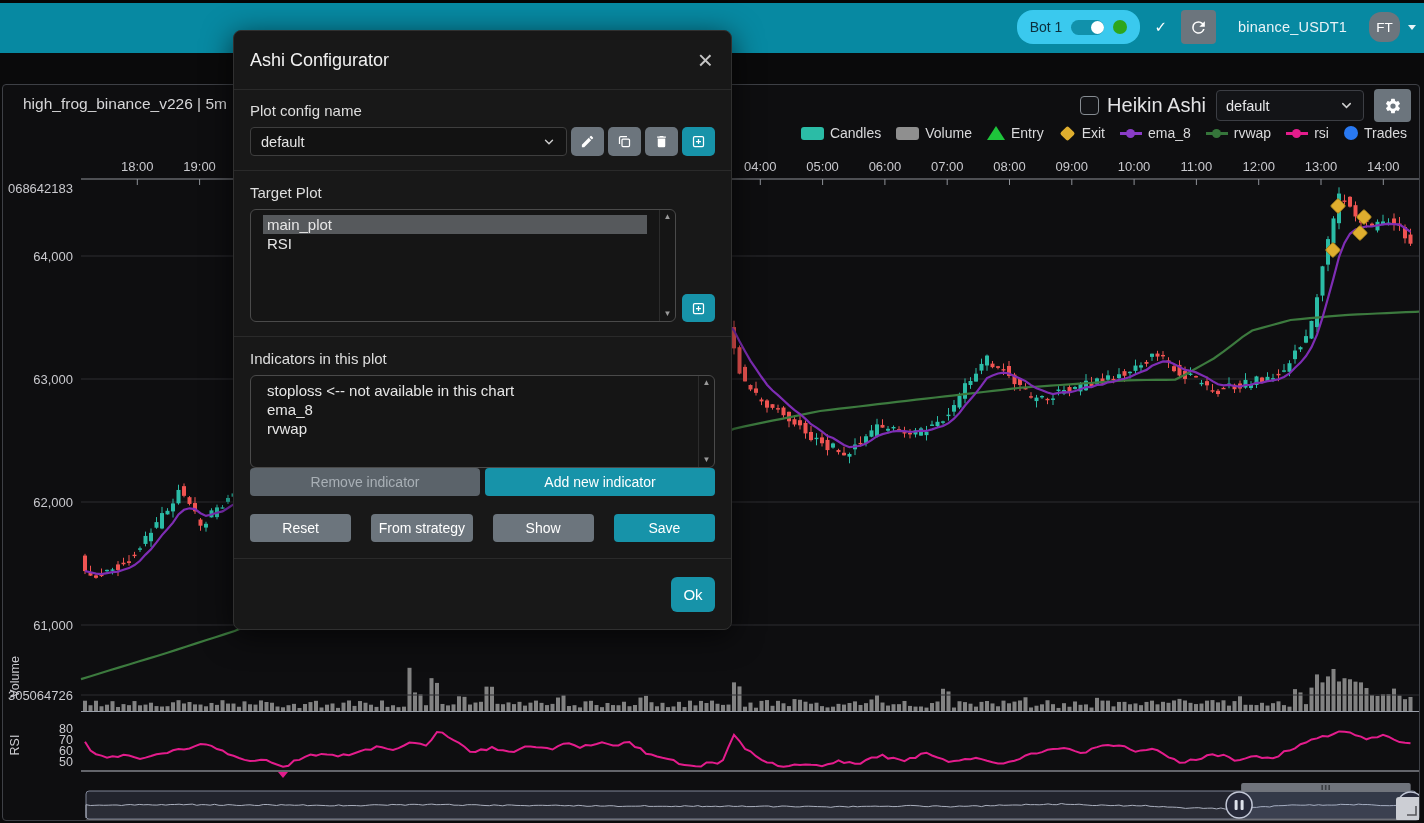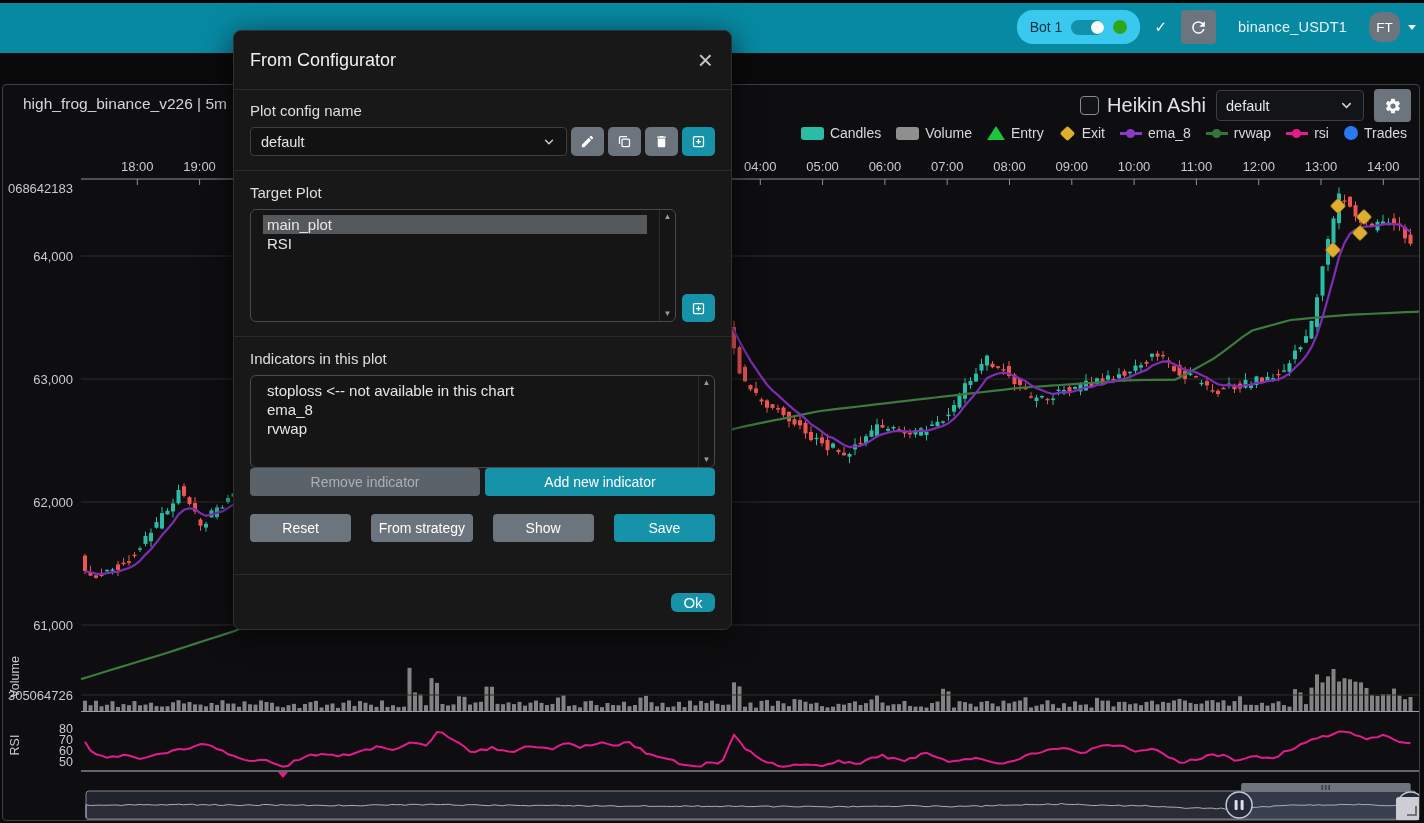--- a/index.html
+++ b/index.html
@@ -72,21 +72,21 @@
   .ind-list{height:93px;}
   .btn{border:none;border-radius:4px;height:28px;font-size:14px;color:#fff;cursor:pointer;font-family:inherit;}
   .btn.gray{background:#6c757d;}
   .btn.teal{background:#1793a9;}
   .btn.disabled{background:#5b636a;color:#a9b0b6;cursor:default;}
   .btn-row{display:flex;gap:5px;}
   .btn-row .btn{flex:1;}
   .btn-row2{display:flex;gap:20px;margin-top:18px;align-items:flex-end;}
   .btn-row2 .btn{flex:1;}
   .modal-footer{margin-top:auto;border-top:1px solid #2a2a2a;padding:18px 16px 17px 16px;display:flex;justify-content:flex-end;}
-  .ok-btn{width:44px;height:19px;background:#1793a9;color:#fff;font-size:15px;border:none;border-radius:6px;cursor:pointer;font-family:inherit;}
+  .ok-btn{width:44px;height:35px;background:#1793a9;color:#fff;font-size:15px;border:none;border-radius:6px;cursor:pointer;font-family:inherit;}
 
   svg text{font-family:"Liberation Sans","DejaVu Sans",sans-serif;}
 </style>
 </head>
 <body>
 
 <div class="app">
 
   <header class="navbar">
     <div class="nav-right">
@@ -1008,21 +1008,21 @@
           <g>
             <rect x="1393" y="712" width="26" height="24" rx="3" fill="#ccced4"></rect>
             <path d="M1406 730 h9 v-9" transform="translate(-2,0)" fill="none" stroke="#55565a" stroke-width="1.6"></path>
           </g>
         </g>
       </svg>
   </section>
 
   <div class="modal">
     <div class="modal-header">
-      <span class="modal-title">From Configurator</span>
+      <span class="modal-title">Ashi Configurator</span>
       <button class="modal-close">×</button>
     </div>
     <div class="modal-body">
       <div class="field-label">Plot config name</div>
       <div class="config-row">
         <div class="mselect">
           <span>default</span>
           <svg width="14" height="14" viewBox="0 0 24 24">
               <path d="M6 9l6 6 6-6" fill="none" stroke="#cfcfcf" stroke-width="2.4" stroke-linecap="round"></path>
             </svg>

